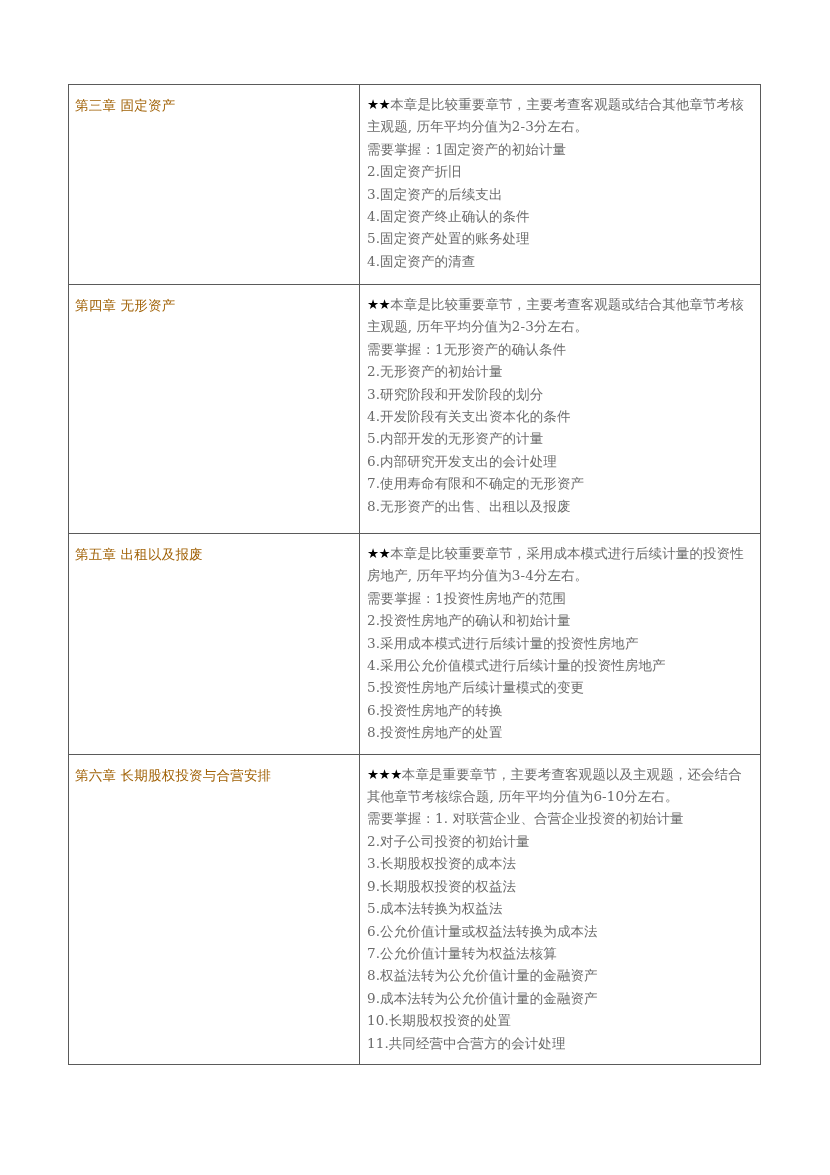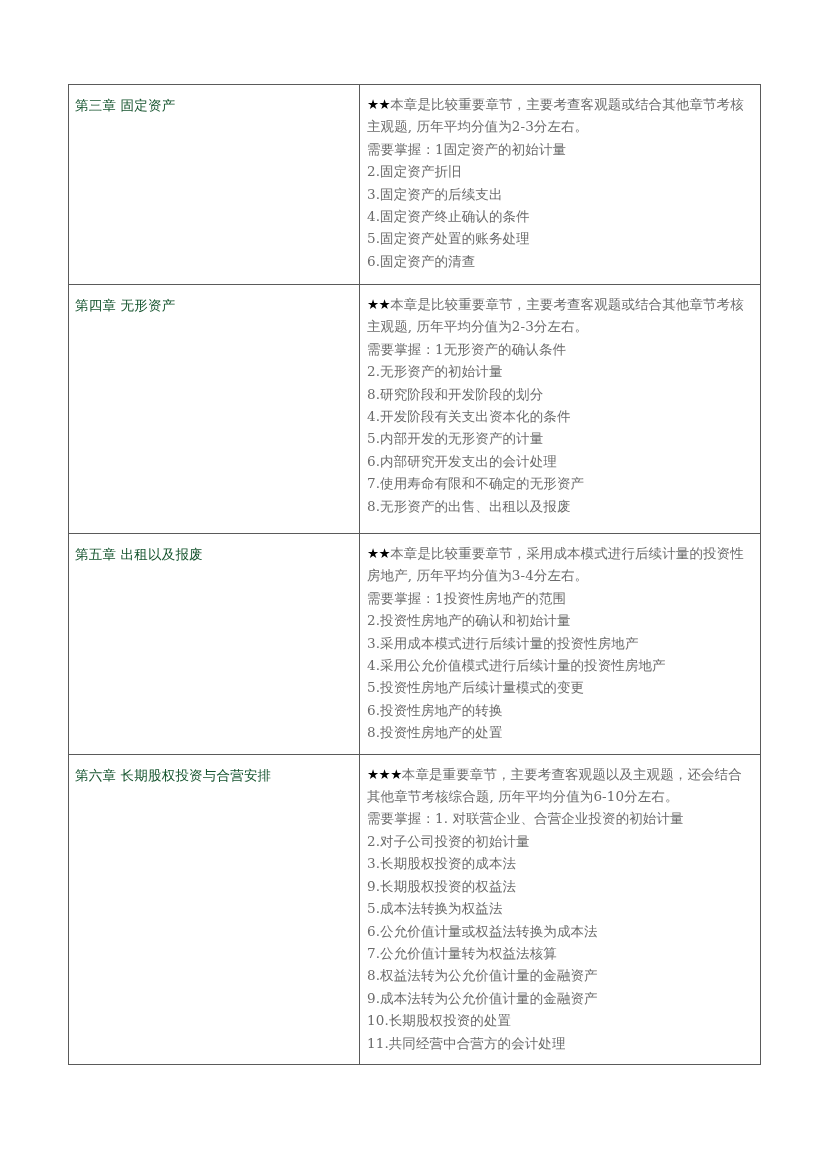--- a/index.html
+++ b/index.html
@@ -39,21 +39,21 @@
   .col-detail {
     width: 400px;
   }
   .chapter-cell {
     padding: 9px 0 0 6px;
   }
   .chapter-title {
     font-size: 13.5px;
     line-height: 22.4px;
     letter-spacing: 0.2px;
-    color: #14532d;
+    color: #a16207;
     white-space: nowrap;
   }
   .detail-cell {
     padding: 8px 6px 10px 7px;
   }
   .detail-line {
     font-size: 13.5px;
     line-height: 22.4px;
     letter-spacing: 0.1px;
     color: #6b6b6b;
@@ -87,37 +87,37 @@
           </div>
         </td>
         <td class="col-detail">
           <div class="detail-cell">
             <div class="detail-line wrap"><span class="stars">★★</span><span>本章是比较重要章节，主要考查客观题或结合其他章节考核主观题, 历年平均分值为2-3分左右。</span></div>
             <div class="detail-line">需要掌握：1固定资产的初始计量</div>
             <div class="detail-line">2.固定资产折旧</div>
             <div class="detail-line">3.固定资产的后续支出</div>
             <div class="detail-line">4.固定资产终止确认的条件</div>
             <div class="detail-line">5.固定资产处置的账务处理</div>
-            <div class="detail-line">6.固定资产的清查</div>
+            <div class="detail-line">4.固定资产的清查</div>
           </div>
         </td>
       </tr>
 
       <tr class="row-2">
         <td class="col-chapter">
           <div class="chapter-cell">
             <div class="chapter-title">第四章  无形资产</div>
           </div>
         </td>
         <td class="col-detail">
           <div class="detail-cell">
             <div class="detail-line wrap"><span class="stars">★★</span><span>本章是比较重要章节，主要考查客观题或结合其他章节考核主观题, 历年平均分值为2-3分左右。</span></div>
             <div class="detail-line">需要掌握：1无形资产的确认条件</div>
             <div class="detail-line">2.无形资产的初始计量</div>
-            <div class="detail-line">8.研究阶段和开发阶段的划分</div>
+            <div class="detail-line">3.研究阶段和开发阶段的划分</div>
             <div class="detail-line">4.开发阶段有关支出资本化的条件</div>
             <div class="detail-line">5.内部开发的无形资产的计量</div>
             <div class="detail-line">6.内部研究开发支出的会计处理</div>
             <div class="detail-line">7.使用寿命有限和不确定的无形资产</div>
             <div class="detail-line">8.无形资产的出售、出租以及报废</div>
           </div>
         </td>
       </tr>
 
       <tr class="row-3">

